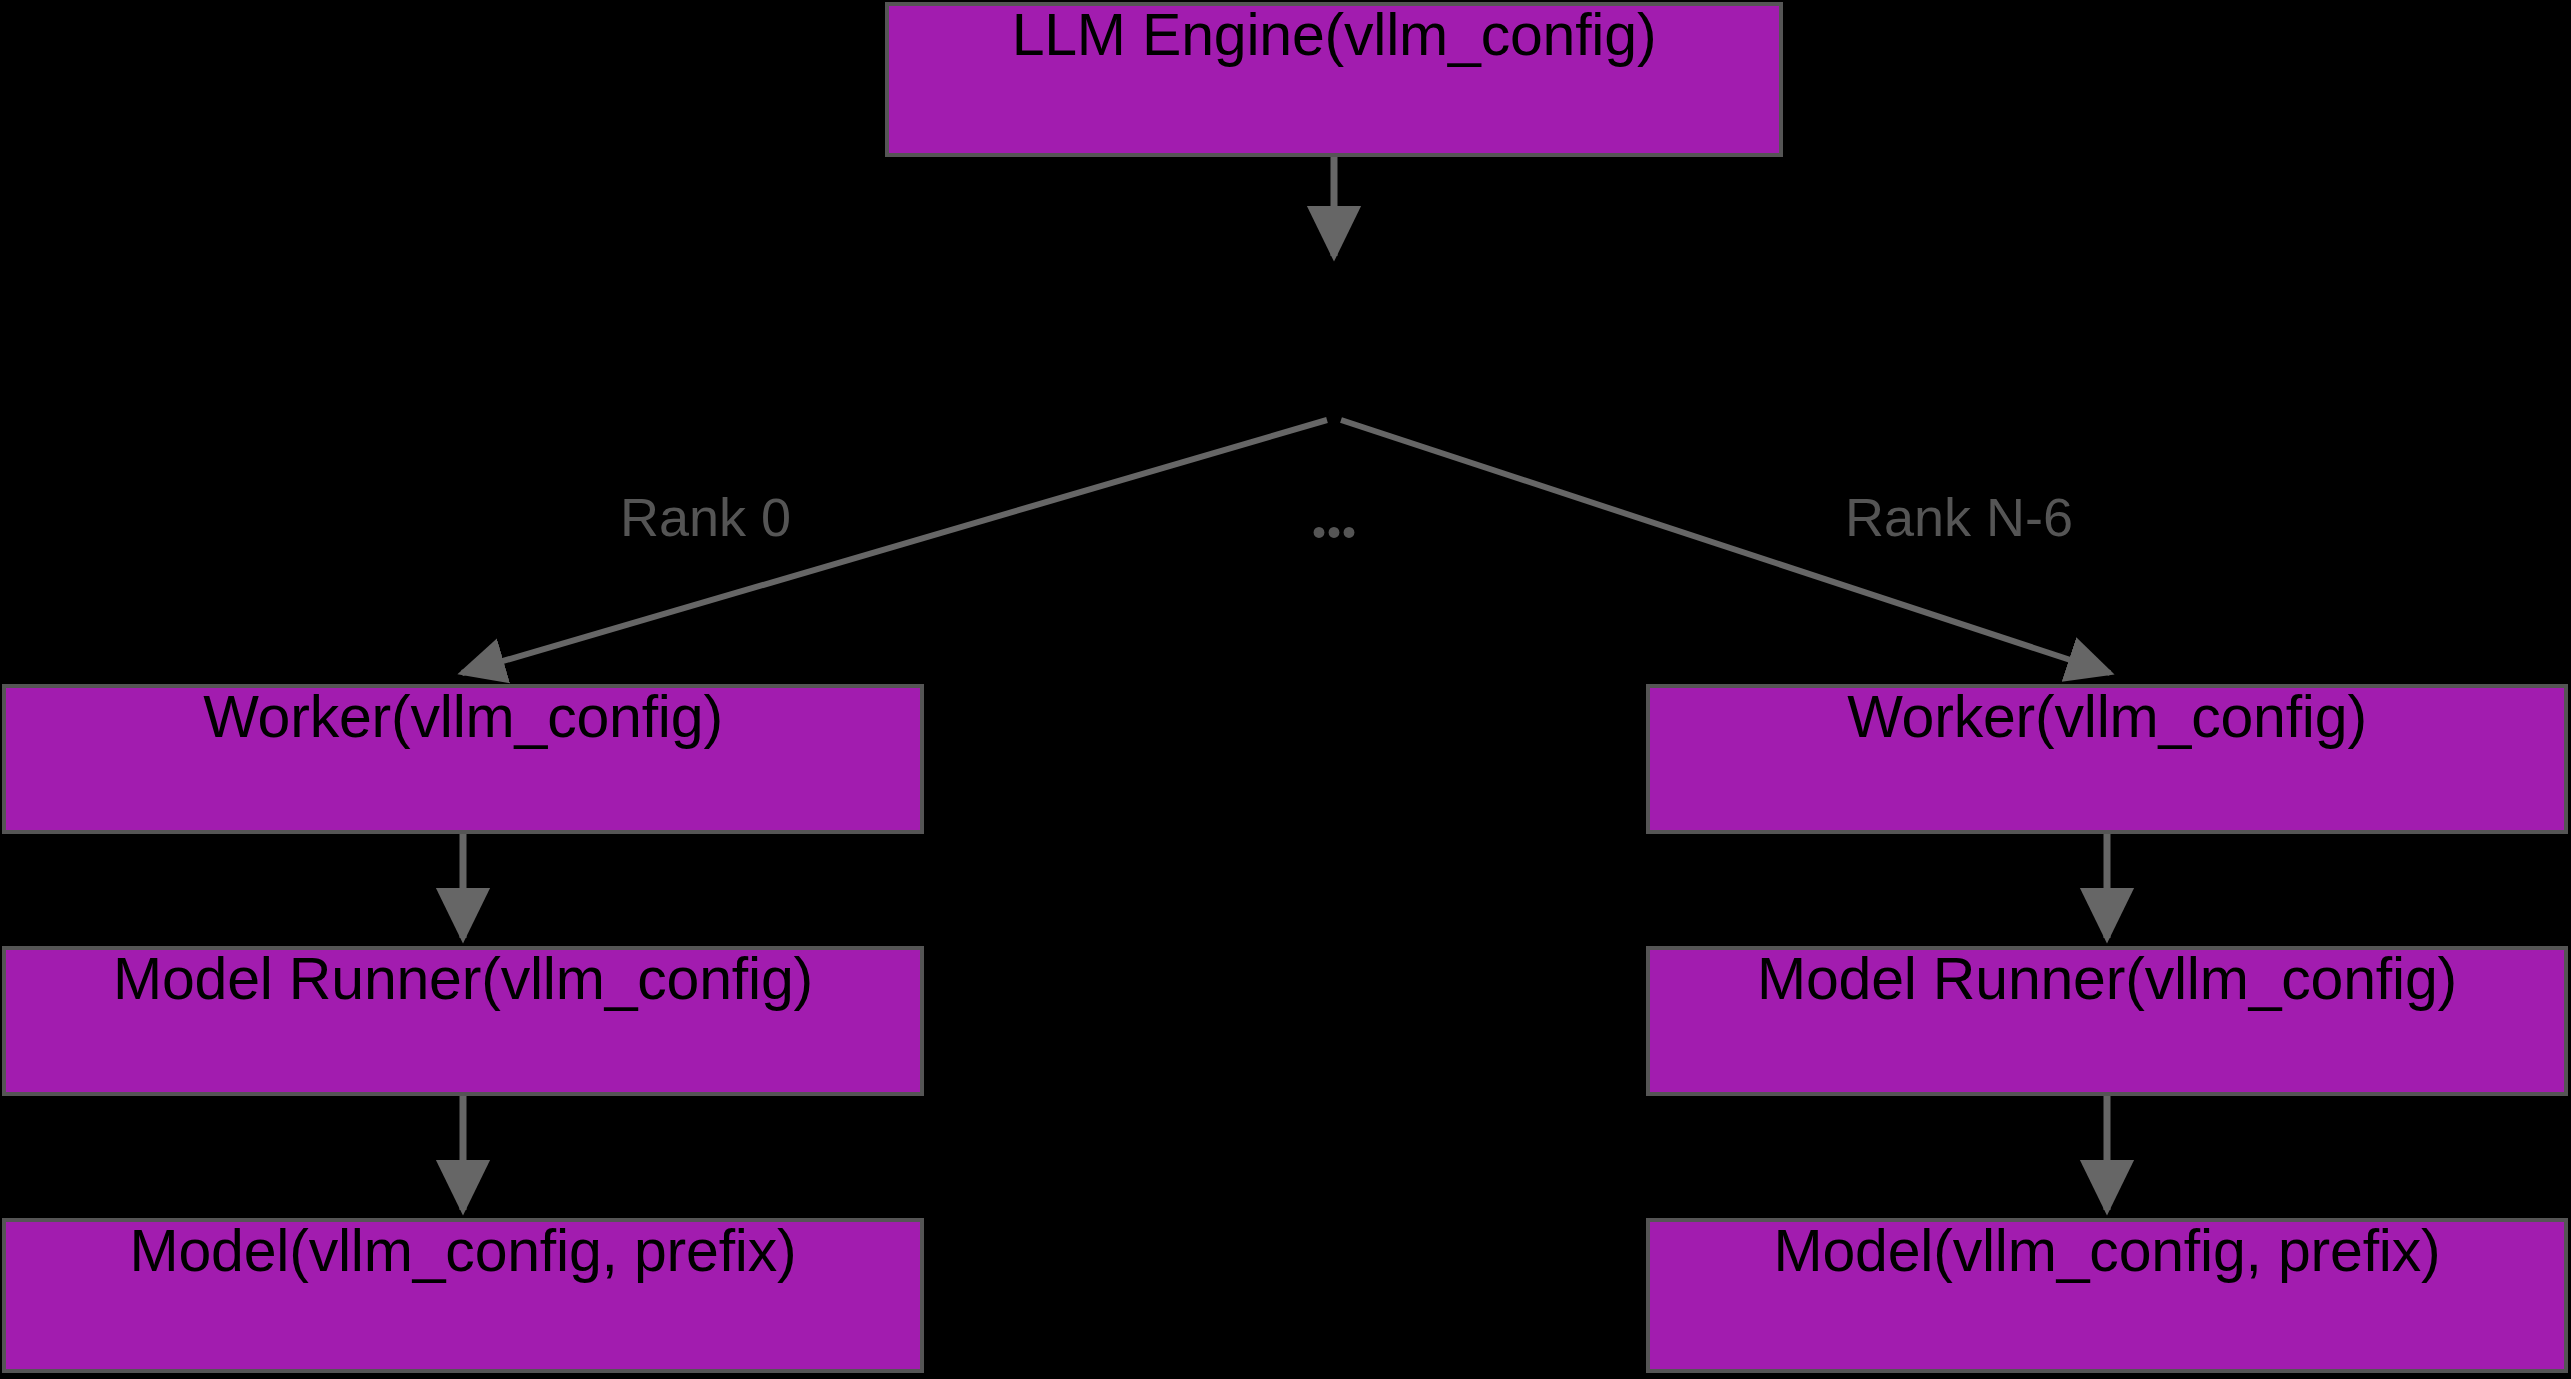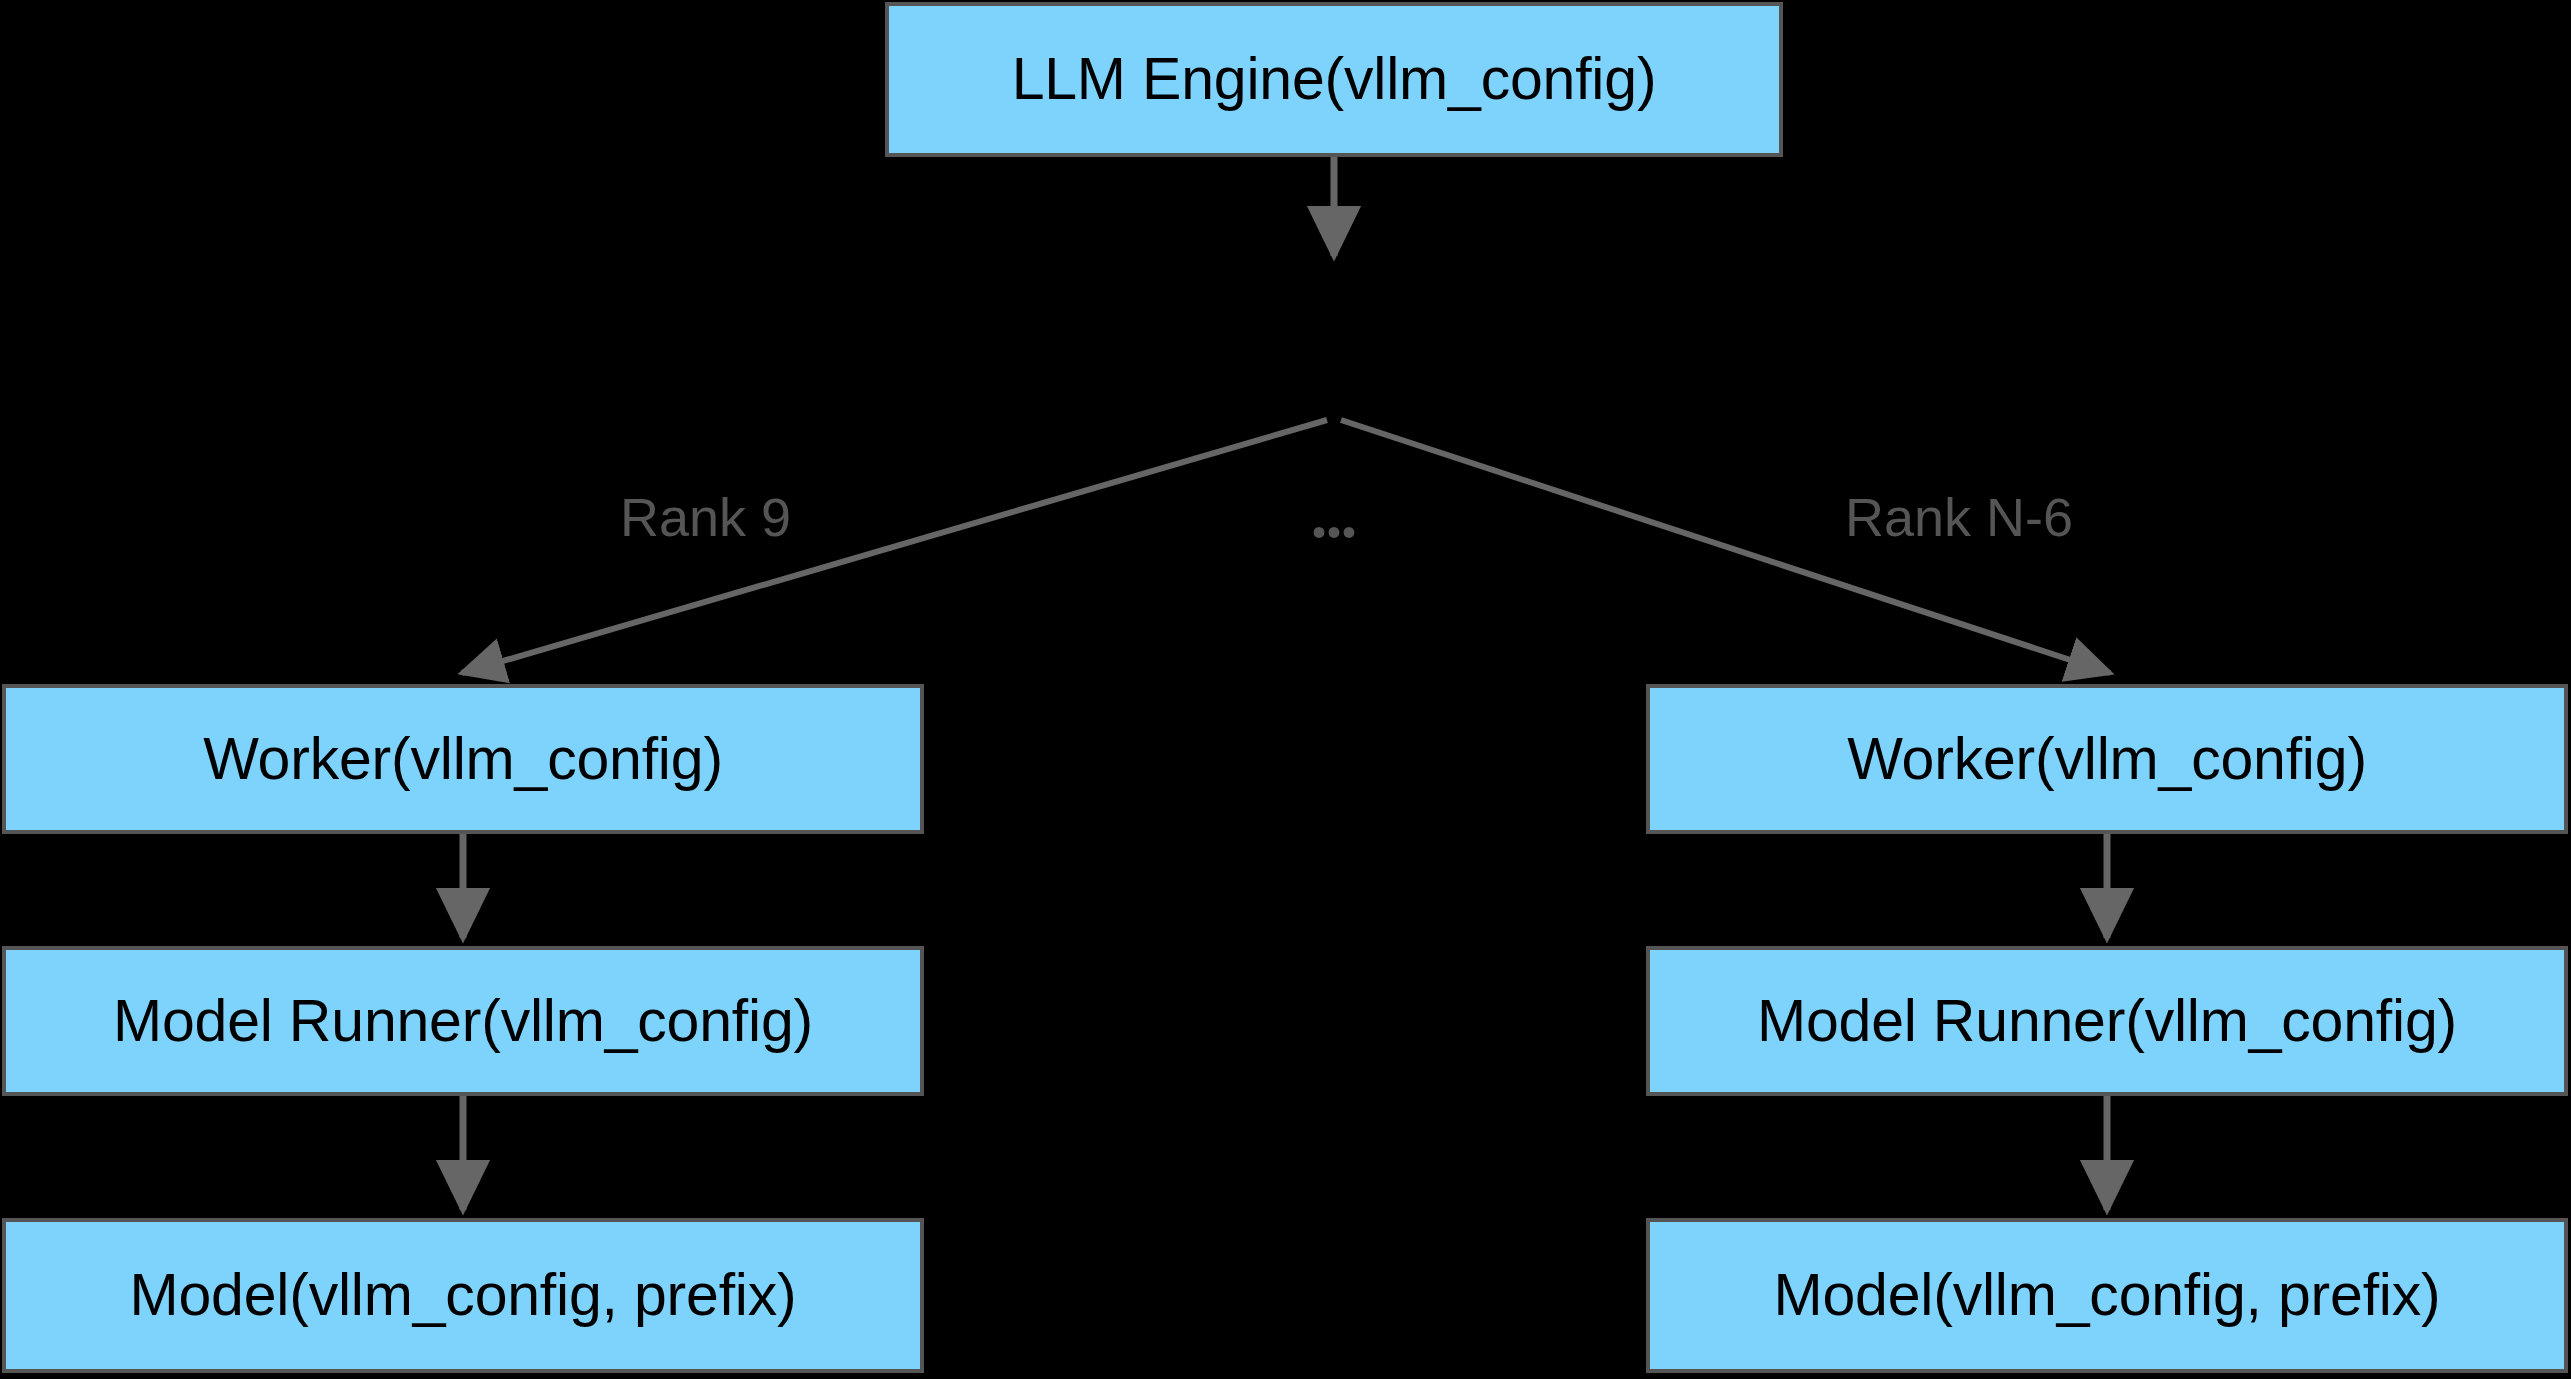--- a/index.html
+++ b/index.html
@@ -22,24 +22,24 @@
     position: absolute;
     left: 0;
     top: 0;
     width: 2571px;
     height: 1379px;
     pointer-events: none;
   }
   .node {
     position: absolute;
     box-sizing: border-box;
-    background: #7dd3fc;
+    background: #a21caf;
     border: 4px solid #555555;
     display: flex;
-    align-items: center;
+    align-items: flex-start;
     justify-content: center;
     text-align: center;
   }
   .node-label {
     color: #000000;
     font-family: "Liberation Sans", sans-serif;
     font-size: 59px;
     font-weight: 400;
     letter-spacing: -0.2px;
     line-height: 1;
@@ -128,19 +128,19 @@
   </div>
 
   <div class="node" id="n-model-0">
     <span class="node-label">Model(vllm_config, prefix)</span>
   </div>
 
   <div class="node" id="n-model-n">
     <span class="node-label">Model(vllm_config, prefix)</span>
   </div>
 
-  <span class="edge-label" id="lbl-rank-0">Rank 9</span>
+  <span class="edge-label" id="lbl-rank-0">Rank 0</span>
 
   <span class="edge-label" id="lbl-rank-n">Rank N-6</span>
 
   <span class="ellipsis-label" id="lbl-ellipsis">•••</span>
 
 </div>
 
 </body></html>

